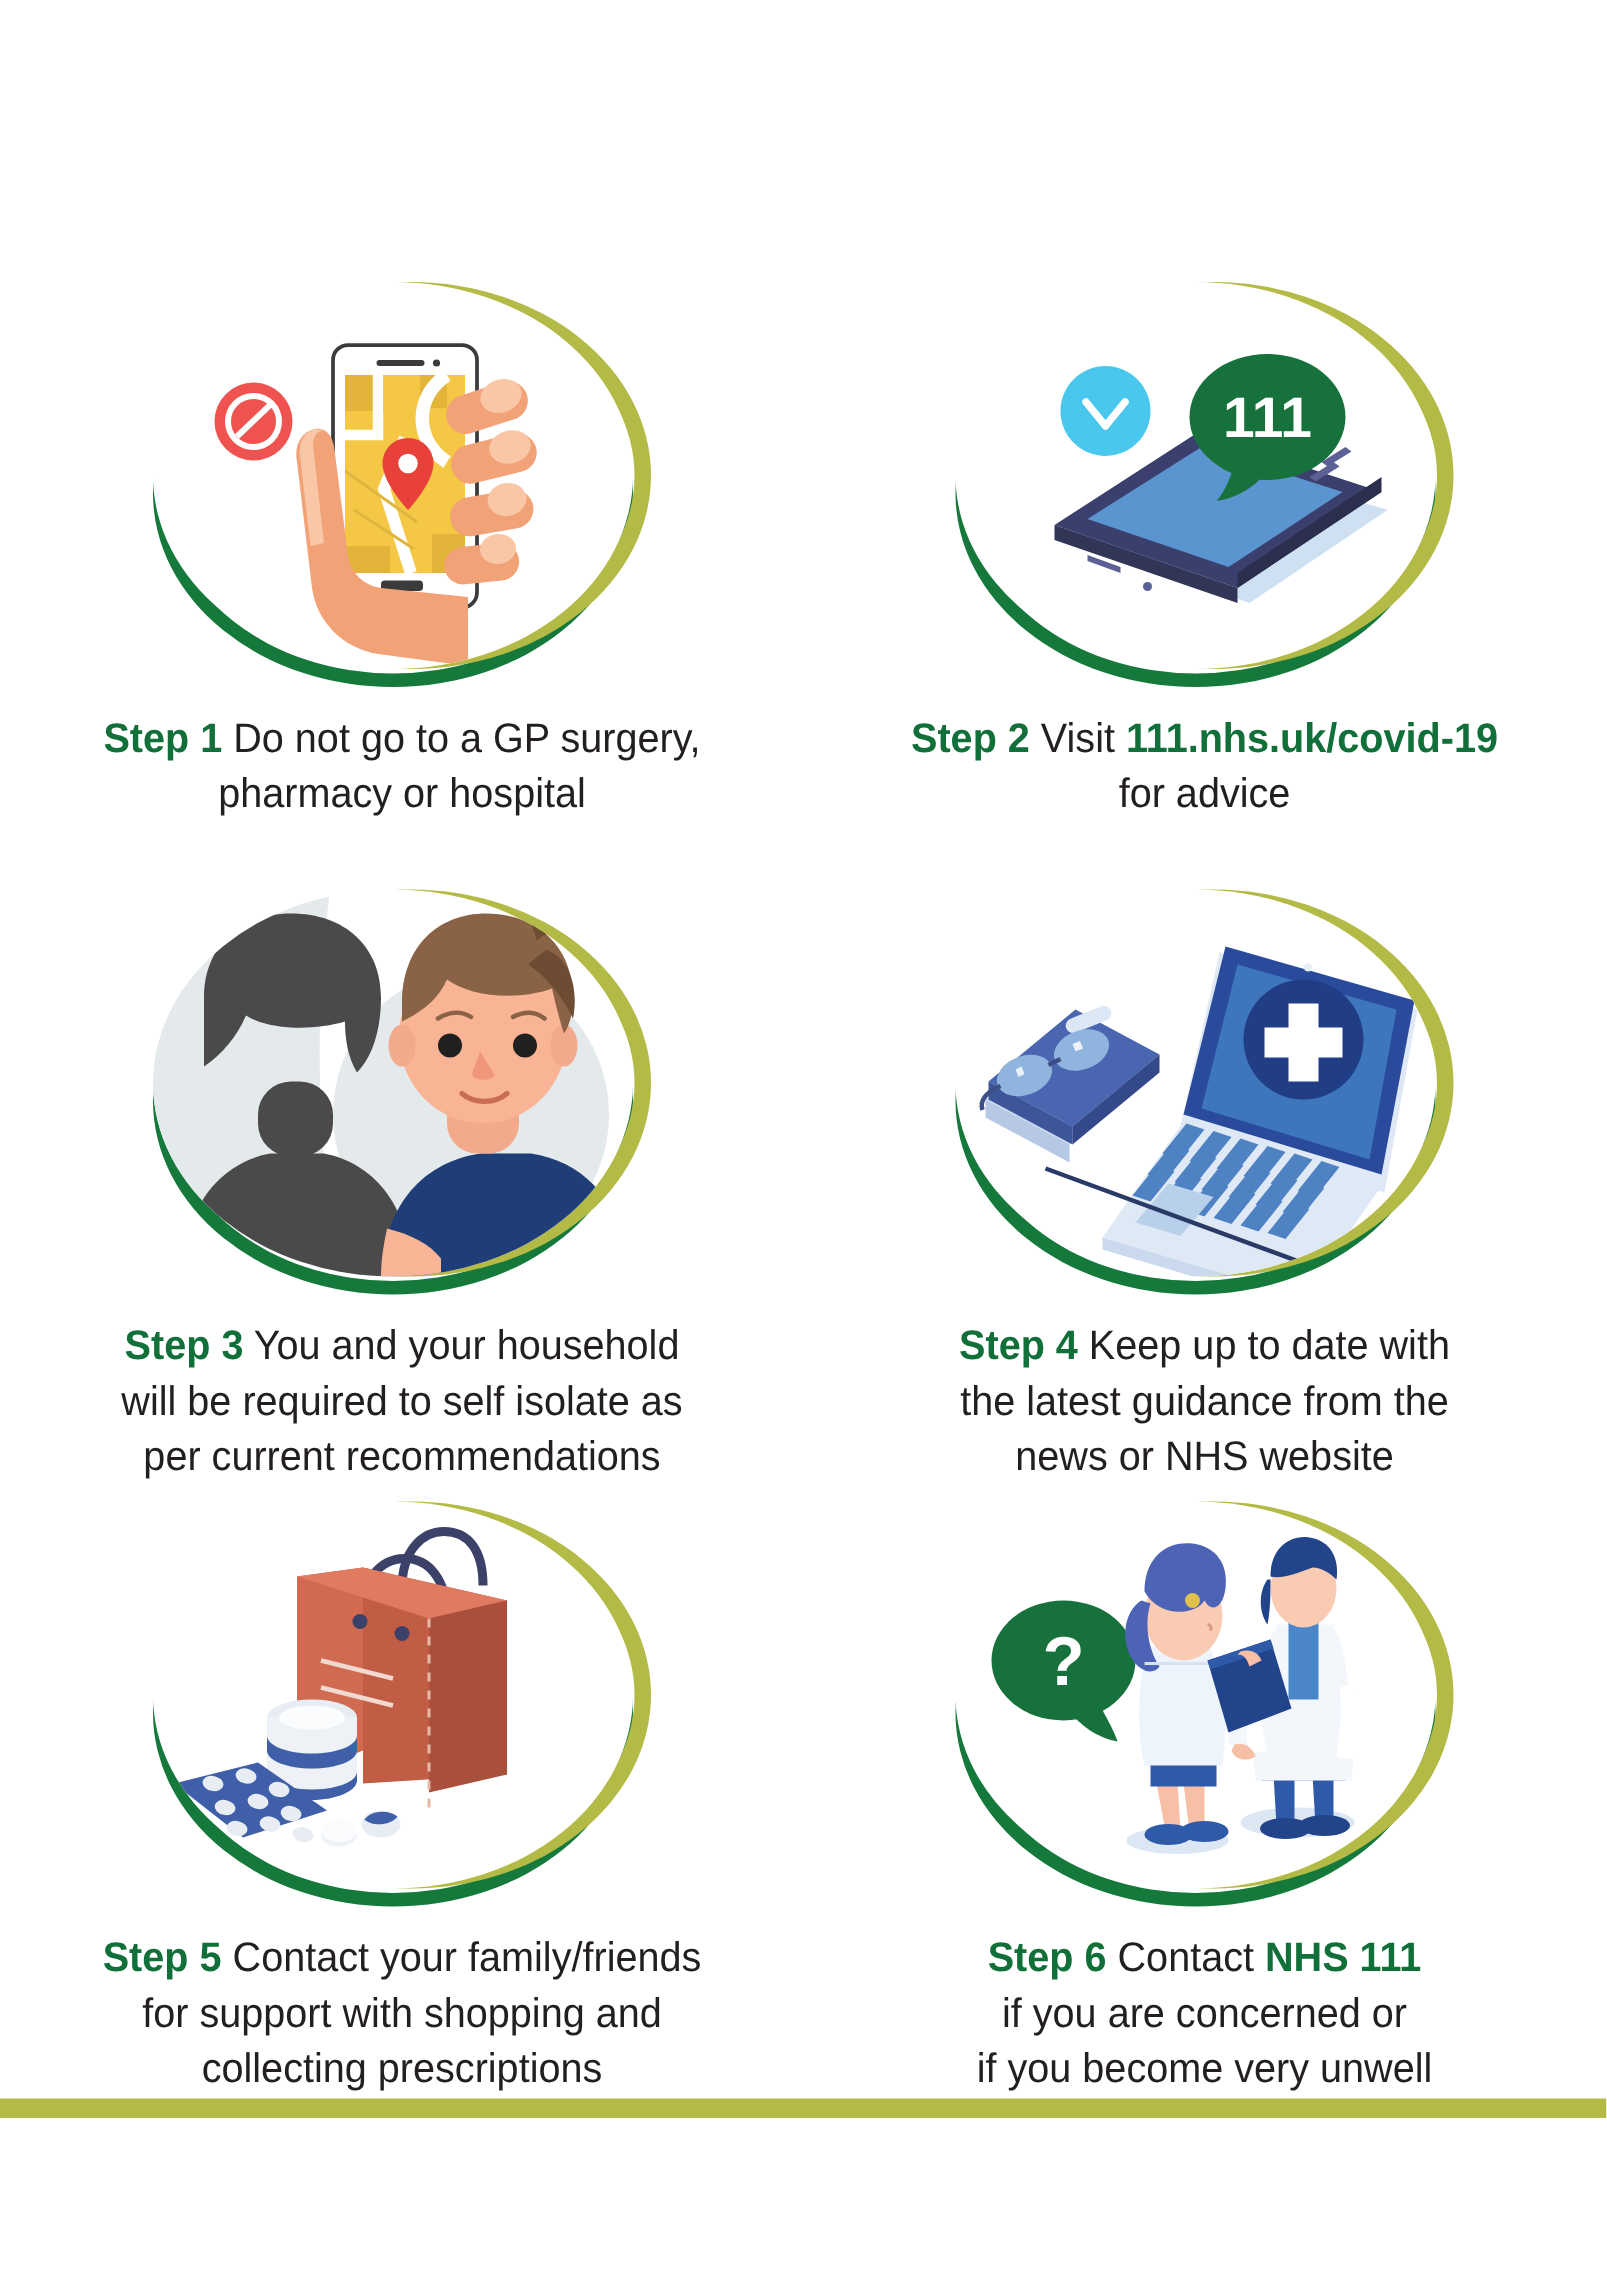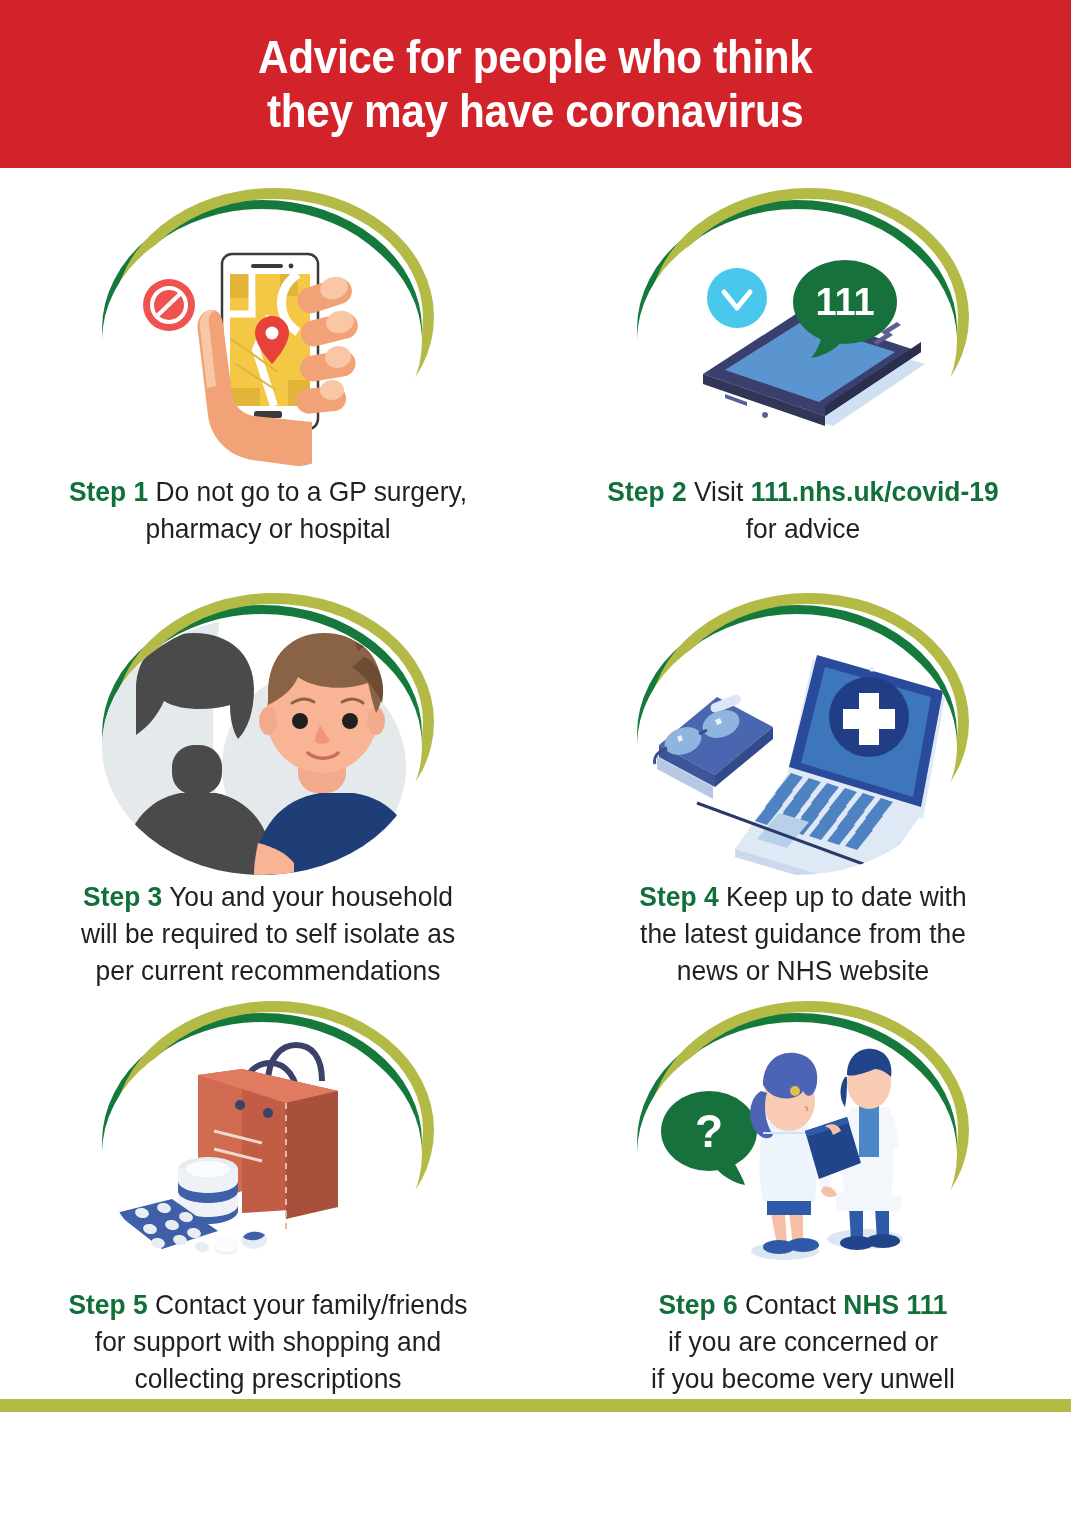--- a/index.html
+++ b/index.html
@@ -42,21 +42,21 @@
   .ring-outer{ 
     left:16px;top:0px;width:320px;height:258px;
     border:11px solid #b3ba45;
   }
   .ring-inner{ 
     left:4px;top:12px;width:320px;height:258px;
     border:9px solid #16793c;
     background:#ffffff;
   }
   .art{
-    position:absolute;left:4px;top:24px;width:320px;height:258px;
+    position:absolute;left:4px;top:0;width:320px;height:258px;
     border-radius:50%;overflow:hidden;
   }
   .art svg{display:block;width:320px;height:258px;}
 
   
   .caption{
     width:470px;margin-top:14px;
     text-align:center;
     font-size:27.5px;line-height:1.34;
     color:#231f20;
@@ -84,26 +84,20 @@
     margin-left:auto;margin-right:62px;
     color:#ffffff;font-size:34px;font-weight:400;
     transform:scaleX(.92);white-space:nowrap;
   }
 </style>
 </head>
 <body>
 
 <div class="poster">
 
-  <div class="header">
-    <div class="header-title">
-      <span class="l1">Advice for people who think</span>
-      <span class="l2">they may have coronavirus</span>
-    </div>
-  </div>
 
   <div class="grid">
 
     <div class="cell r1">
       <div class="badge">
         <div class="ring-inner"></div>
         <div class="ring-outer"></div>
         <div class="art">
           <svg viewBox="0 0 320 258">
             <rect width="320" height="258" fill="#fff"></rect>

